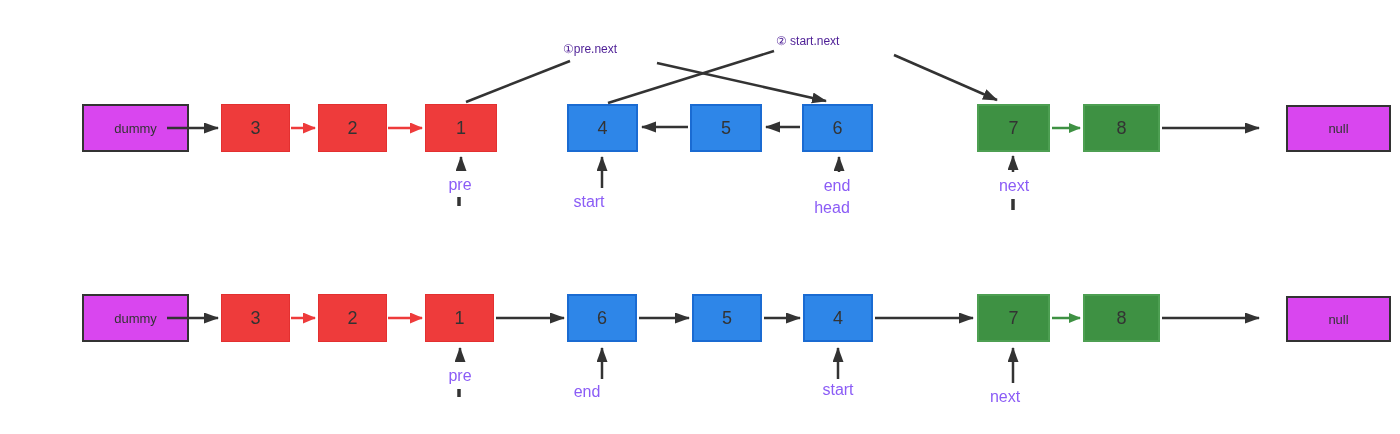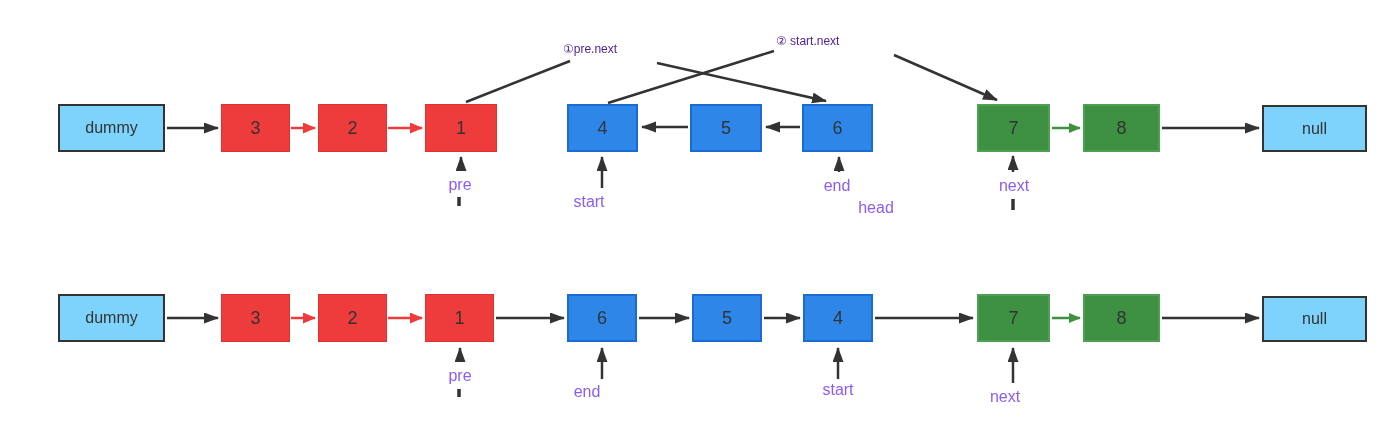--- a/index.html
+++ b/index.html
@@ -8,21 +8,21 @@
     font-family:"Liberation Sans", sans-serif;overflow:hidden;
   }
   .node{
     position:absolute;height:48px;box-sizing:border-box;
     display:flex;align-items:center;justify-content:center;
     font-size:18px;color:#333;
   }
   .node.red{background:var(--red);border:1px solid #e33030;}
   .node.blue{background:var(--blue);border:2px solid #1a6bd2;}
   .node.green{background:var(--green);border:2px solid #4d9f52;}
-  .node.plain{background:#7dd3fc;border:2.5px solid #333;font-size:16px;color:#333;}
+  .node.plain{background:#d946ef;border:2.5px solid #333;font-size:13px;color:#333;margin-left:24px;}
   .ptr{
     position:absolute;font-size:16px;color:#8b5cf6;
     transform:translateX(-50%);white-space:nowrap;line-height:1.1;
   }
   .ann{position:absolute;font-size:12px;color:#4c1d95;white-space:nowrap;}
   .caption{position:absolute;font-size:16px;color:#3a3a3a;white-space:nowrap;}
   svg.layer{position:absolute;left:0;top:0;pointer-events:none;}
   svg.layer line, svg.layer path{stroke:var(--line);stroke-width:2.5;fill:none;}
   svg.layer .stroke-red{stroke:var(--red);}
   svg.layer .stroke-green{stroke:var(--green);}
@@ -45,21 +45,21 @@
   <div class="node green" style="left:977px;top:104px;width:73px;">7</div>
   <div class="node green" style="left:1083px;top:104px;width:77px;">8</div>
   <div class="node plain" style="left:1262px;top:105px;width:105px;height:47px;">null</div>
 
   <div class="ann" style="left:563px;top:42px;">①pre.next</div>
   <div class="ann" style="left:776px;top:34px;text-align:right;">② start.next</div>
 
   <div class="ptr" style="left:460px;top:176px;">pre</div>
   <div class="ptr" style="left:589px;top:193px;">start</div>
   <div class="ptr" style="left:837px;top:177px;">end</div>
-  <div class="ptr" style="left:876px;top:199px;">head</div>
+  <div class="ptr" style="left:832px;top:199px;">head</div>
   <div class="ptr" style="left:1014px;top:177px;">next</div>
 
 
   <div class="node plain" style="left:58px;top:294px;width:107px;">dummy</div>
   <div class="node red" style="left:221px;top:294px;width:69px;">3</div>
   <div class="node red" style="left:318px;top:294px;width:69px;">2</div>
   <div class="node red" style="left:425px;top:294px;width:69px;">1</div>
   <div class="node blue" style="left:567px;top:294px;width:70px;">6</div>
   <div class="node blue" style="left:692px;top:294px;width:70px;">5</div>
   <div class="node blue" style="left:803px;top:294px;width:70px;">4</div>

